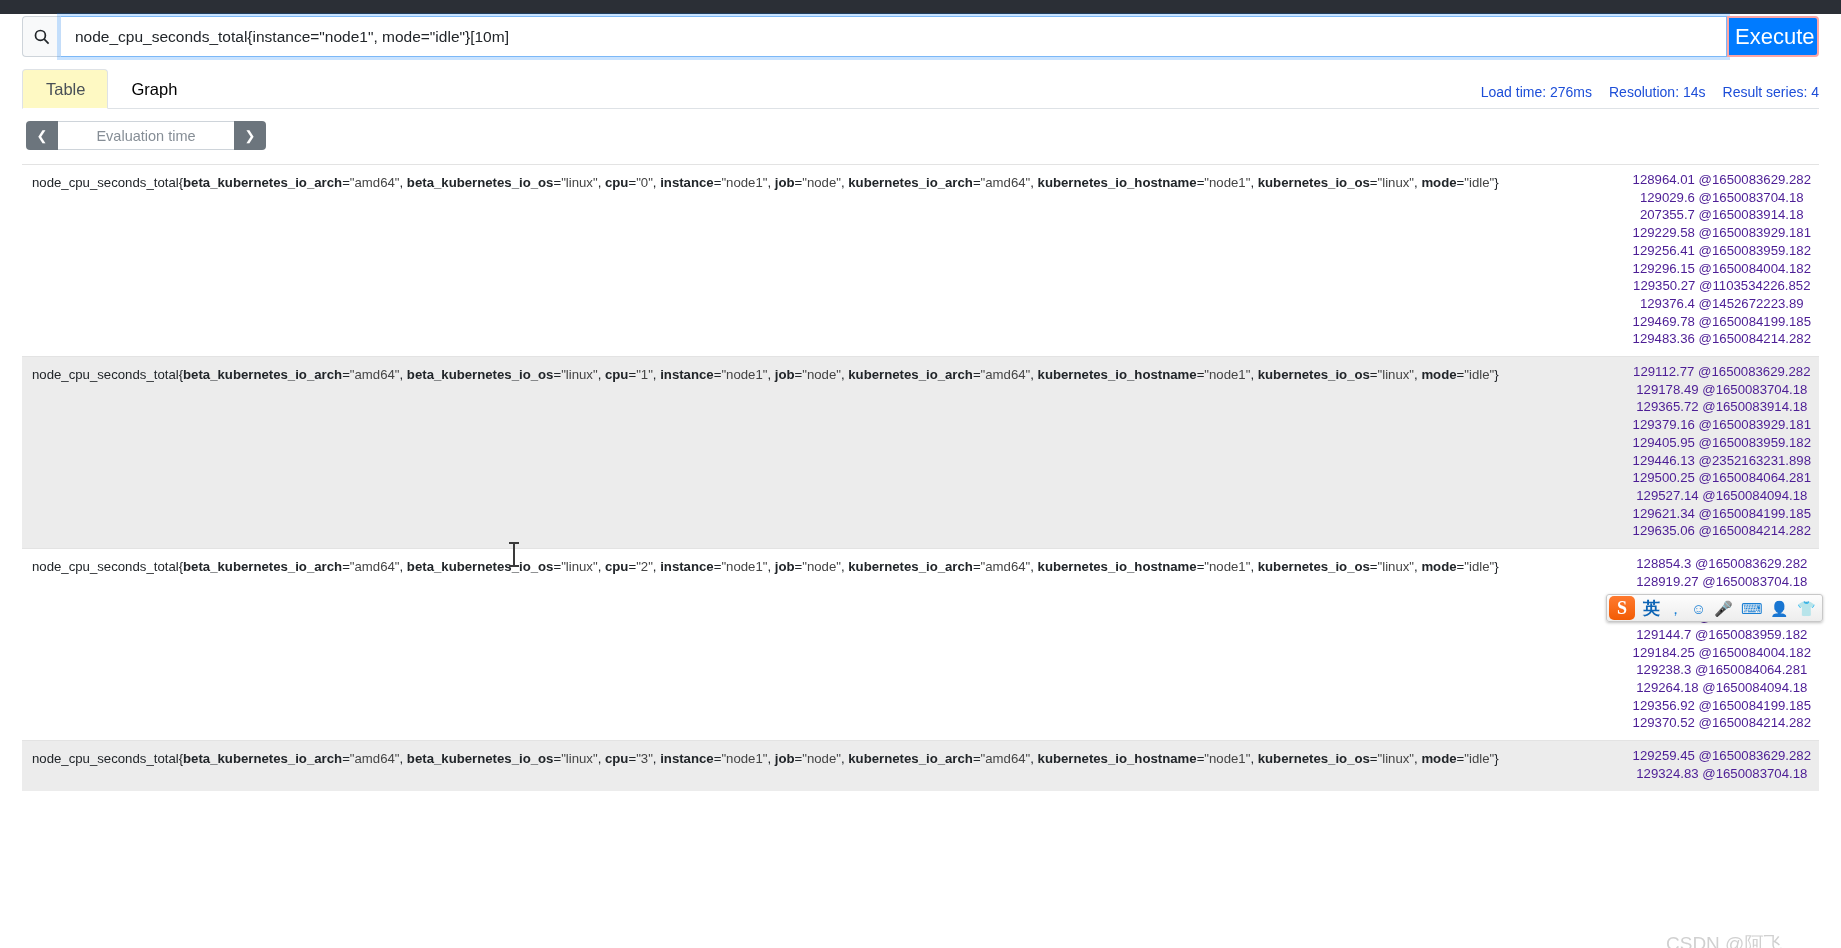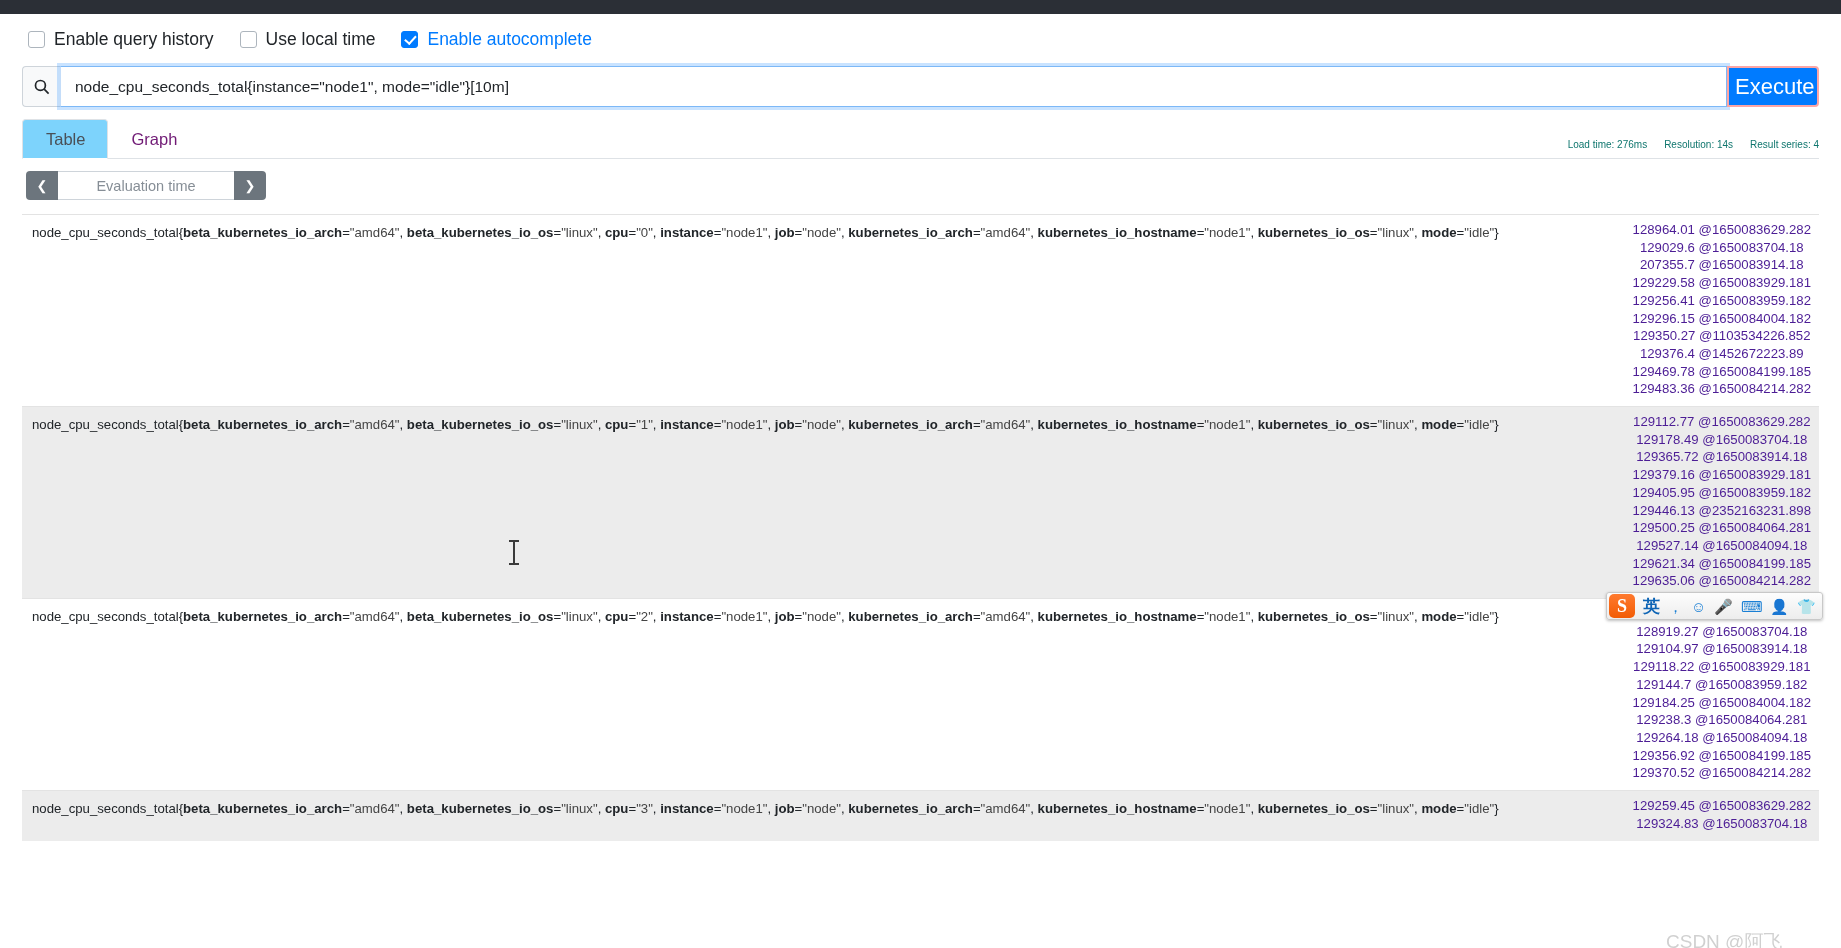--- a/index.html
+++ b/index.html
@@ -109,37 +109,37 @@
     align-items: flex-end;
     justify-content: space-between;
     margin-top: 12px;
     border-bottom: 1px solid #dee2e6;
     position: relative;
   }
   .tabs { display: flex; }
   .tab {
     padding: 10px 22px 9px;
     font-size: 16.5px;
-    color: #701a75;
+    color: #000000;
     cursor: pointer;
     border: 1px solid transparent;
     border-radius: 4px 4px 0 0;
     margin-bottom: -1px;
   }
   .tab.active {
     color: #495057;
-    background: #7dd3fc;
+    background: #fef9c3;
     border-color: #dee2e6 #dee2e6 #fff;
     padding-left: 23px;
   }
   .stats {
     display: flex;
     gap: 17px;
-    font-size: 10px;
-    color: #0f766e;
+    font-size: 14px;
+    color: #1d4ed8;
     padding-bottom: 8px;
   }
   
   .evalrow { padding: 12px 0 6px 4px; }
   .evalgrp {
     display: inline-flex;
     height: 29px;
     border-radius: 4px;
     overflow: hidden;
   }
@@ -235,34 +235,20 @@
     pointer-events: none;
   }
 </style>
 </head>
 <body>
 
 <div class="navbar-strip"></div>
 
 <div class="page">
 
-  <div class="opts-row">
-    <label class="opt">
-      <span class="cbox"></span>
-      <span class="opt-label">Enable query history</span>
-    </label>
-    <label class="opt">
-      <span class="cbox"></span>
-      <span class="opt-label">Use local time</span>
-    </label>
-    <label class="opt accent">
-      <span class="cbox checked"></span>
-      <span class="opt-label">Enable autocomplete</span>
-    </label>
-  </div>
 
   <div class="query-row">
     <div class="q-icon">
       <svg width="17" height="17" viewBox="0 0 24 24" fill="none" stroke="currentColor" stroke-width="2.4">
         <circle cx="10.5" cy="10.5" r="7"></circle>
           <line x1="15.8" y1="15.8" x2="22" y2="22"></line>
       </svg>
     </div>
     <div class="q-input-wrap">
       <input class="q-input" type="text" value="node_cpu_seconds_total{instance=&quot;node1&quot;, mode=&quot;idle&quot;}[10m]" style="">

